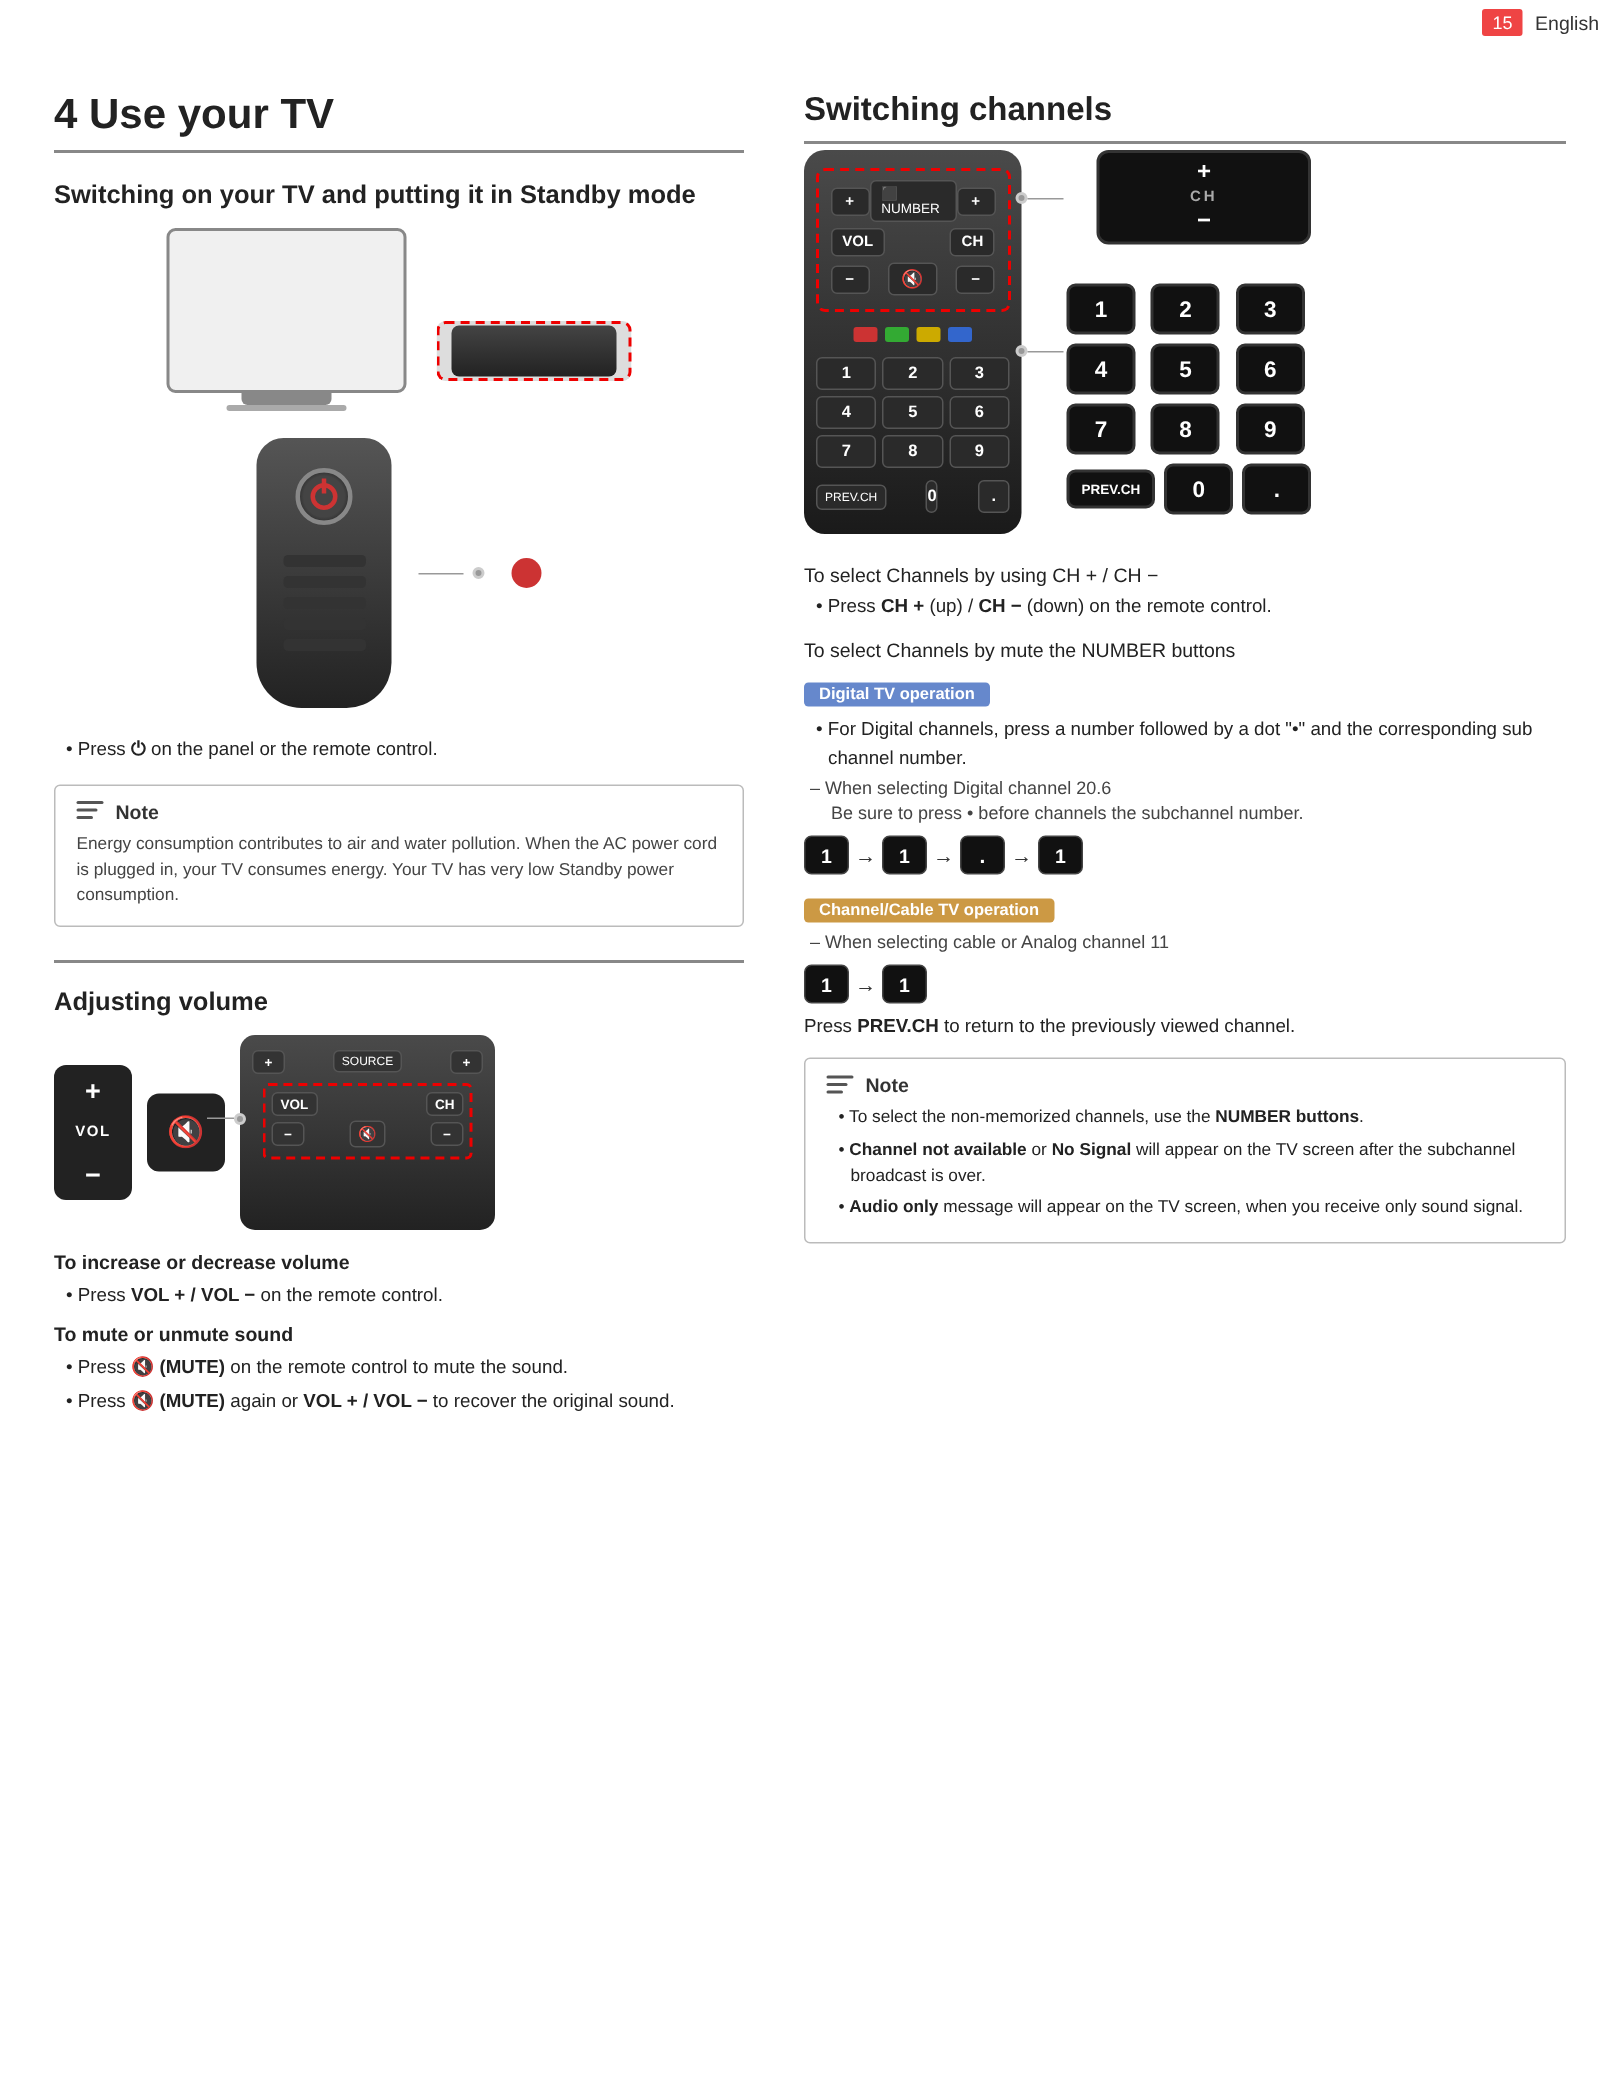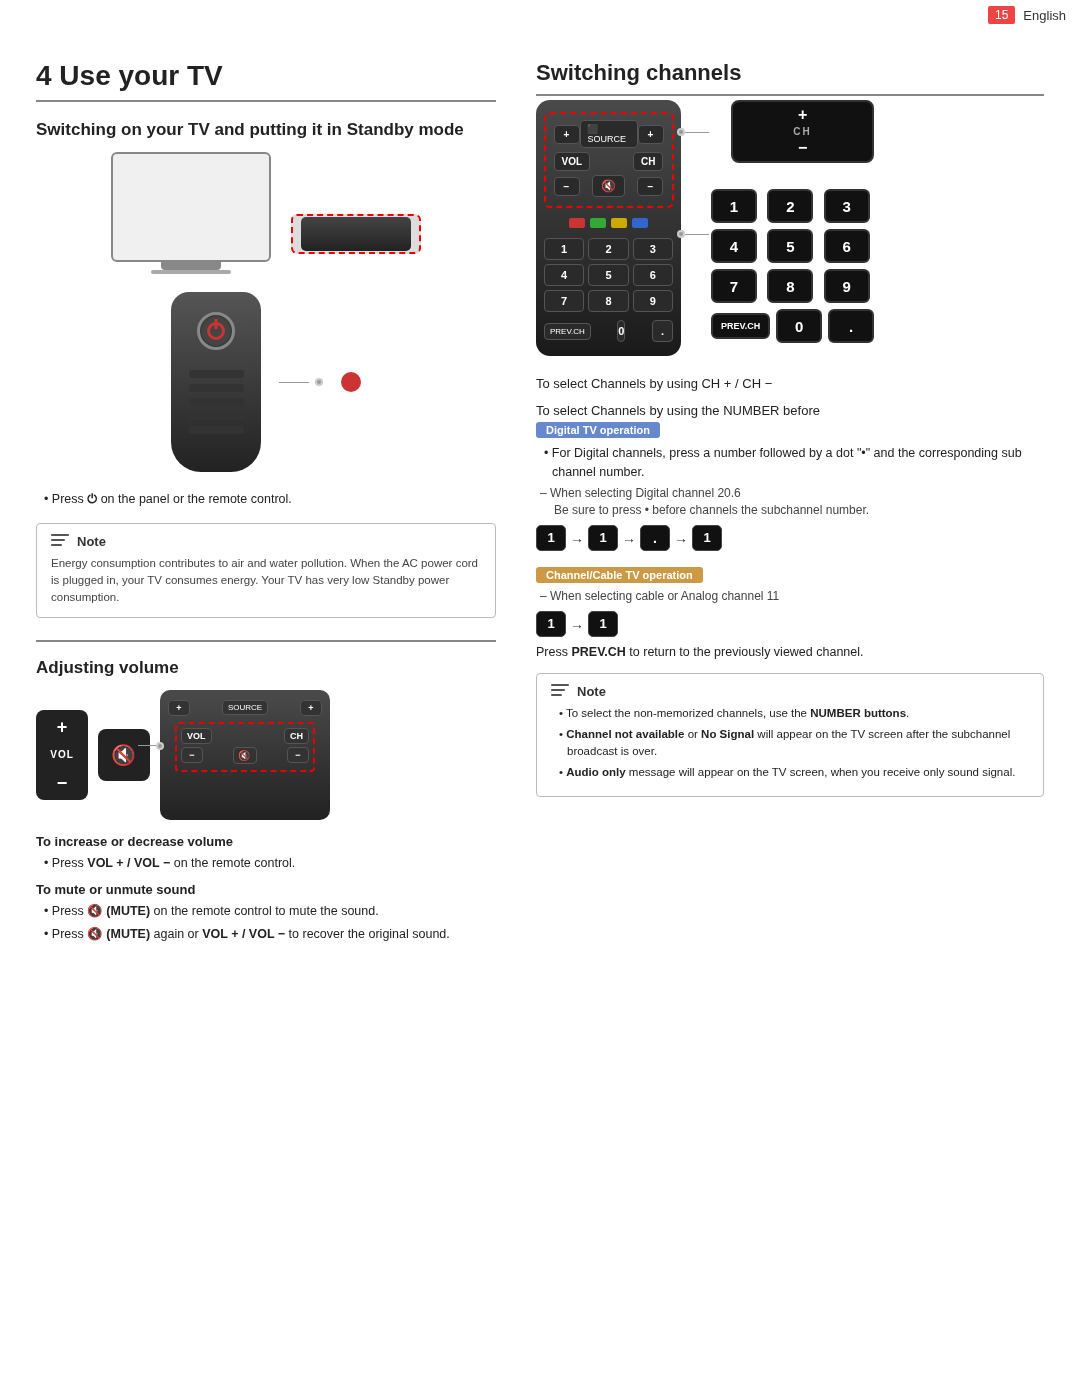--- a/index.html
+++ b/index.html
@@ -524,21 +524,21 @@
 
     
     .badge-digital {
       display: inline-block;
       background: #6688cc;
       color: #fff;
       font-size: 11px;
       font-weight: bold;
       border-radius: 3px;
       padding: 2px 10px;
-      margin: 0 0 6px 0;
+      margin: 10px 0 6px 0;
     }
     .badge-analog {
       display: inline-block;
       background: #cc9944;
       color: #fff;
       font-size: 11px;
       font-weight: bold;
       border-radius: 3px;
       padding: 2px 10px;
       margin: 8px 0 6px 0;
@@ -729,21 +729,21 @@
 
     <div class="ch-section-title">Switching channels</div>
 
     <div class="ch-remote-area">
 
       <div class="ch-remote-main">
 
         <div class="dashed-box-ch">
           <div class="ch-btn-row">
             <span class="ch-btn">+</span>
-            <span class="source-btn-lg">⬛ SOURCE</span>
+            <span class="source-btn-lg">⬛ NUMBER</span>
             <span class="ch-btn">+</span>
           </div>
           <div class="ch-btn-row" style="margin-top:4px;">
             <span class="ch-btn">VOL</span>
             <span style="width:6px;"></span>
             <span class="ch-btn">CH</span>
           </div>
           <div class="ch-btn-row" style="margin-top:4px;">
             <span class="ch-btn">−</span>
             <span class="mute-btn-lg">🔇</span>
@@ -812,24 +812,27 @@
         <div class="prevch-big-row">
           <div class="prevch-big-btn">PREV.CH</div>
           <div class="num-big-btn">0</div>
           <div class="num-big-btn">.</div>
         </div>
       </div>
     </div>
 
     <div class="ch-instruct">
       <div class="ch-instruct-title">To select Channels by using CH + / CH −</div>
+      <div class="bullet-item">
+        Press <span class="bold-text">CH +</span> (up) / <span class="bold-text">CH −</span> (down) on the remote control.
+      </div>
     </div>
 
     <div class="ch-instruct">
-      <div class="ch-instruct-title">To select Channels by using the NUMBER before</div>
+      <div class="ch-instruct-title">To select Channels by mute the NUMBER buttons</div>
 
       
       <div class="badge-digital">Digital TV operation</div>
 
       <div class="bullet-item">
         For Digital channels, press a number followed by a dot "•" and the corresponding sub channel number.
       </div>
       <div class="dash-text">– When selecting Digital channel 20.6</div>
       <div class="dash-sub">Be sure to press • before channels the subchannel number.</div>
 

